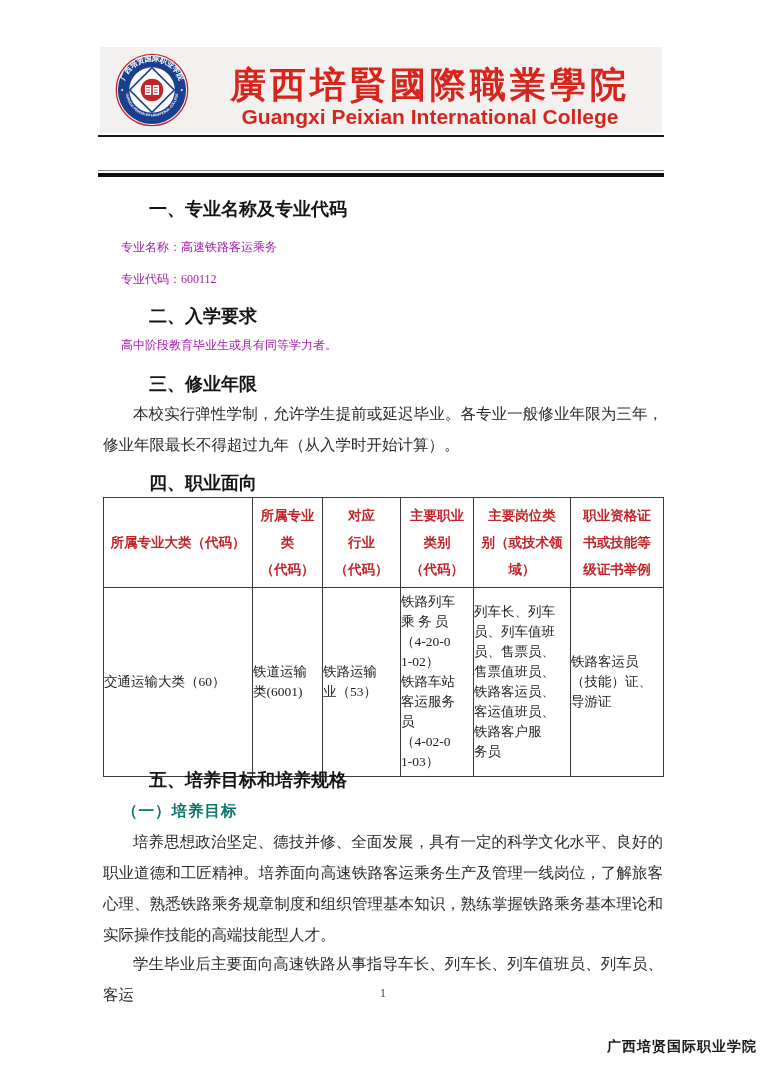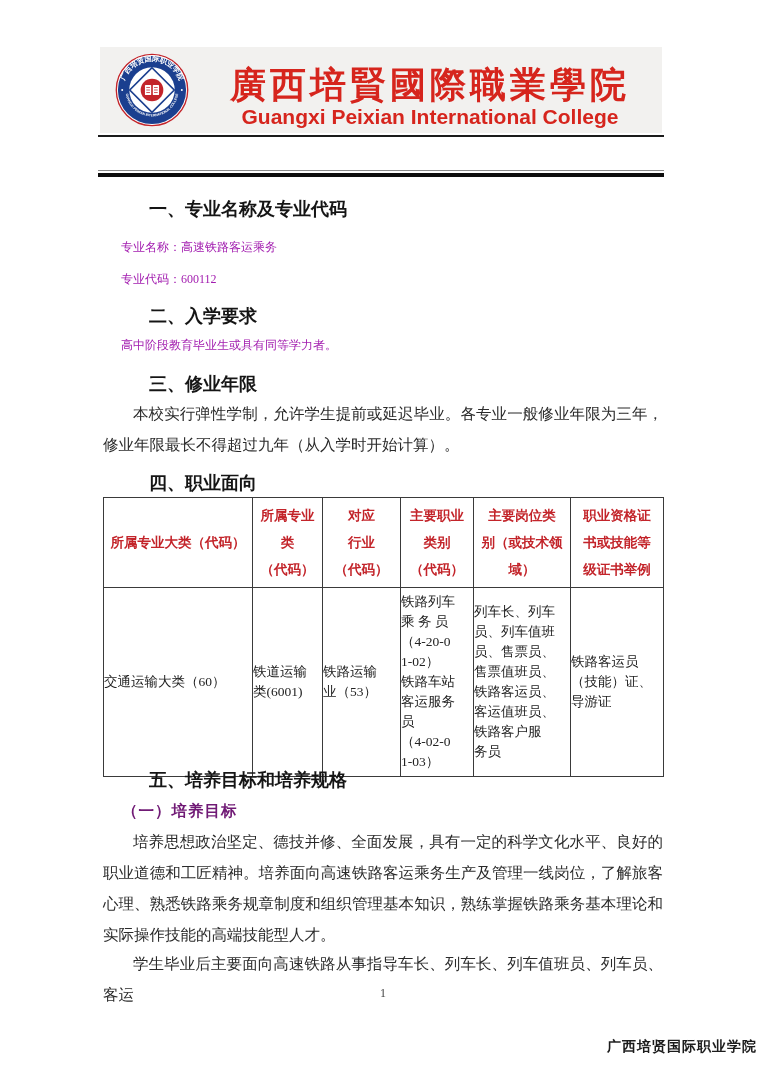--- a/index.html
+++ b/index.html
@@ -106,21 +106,21 @@
     line-height: 31px;
     color: #2a2a2a;
     text-align: justify;
     text-indent: 30px;
   }
   .sub-h {
     position: absolute;
     left: 122px;
     font-weight: 700;
     font-size: 15.5px;
-    color: #701a75;
+    color: #0f766e;
     letter-spacing: 1px;
     white-space: nowrap;
   }
 
   
   .jobs-table {
     position: absolute;
     left: 103px; top: 497px;
     width: 560px;
     border-collapse: collapse;

